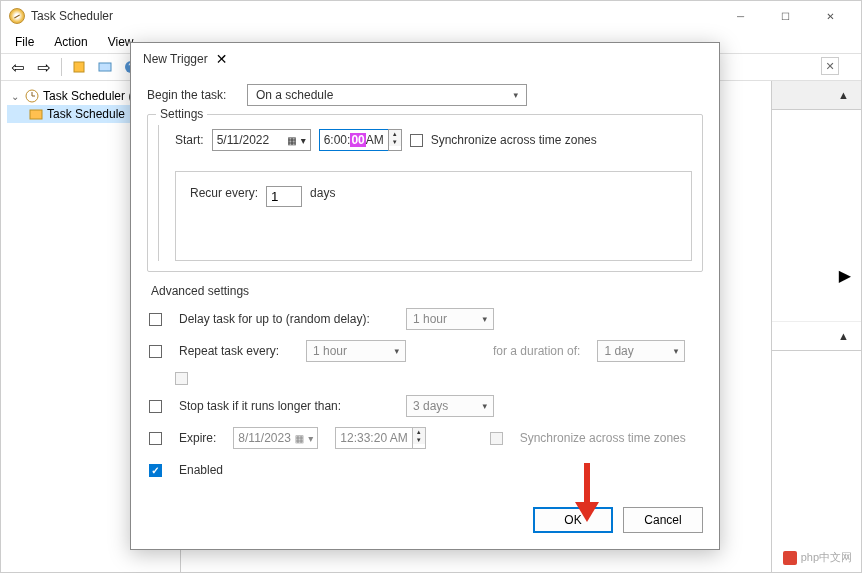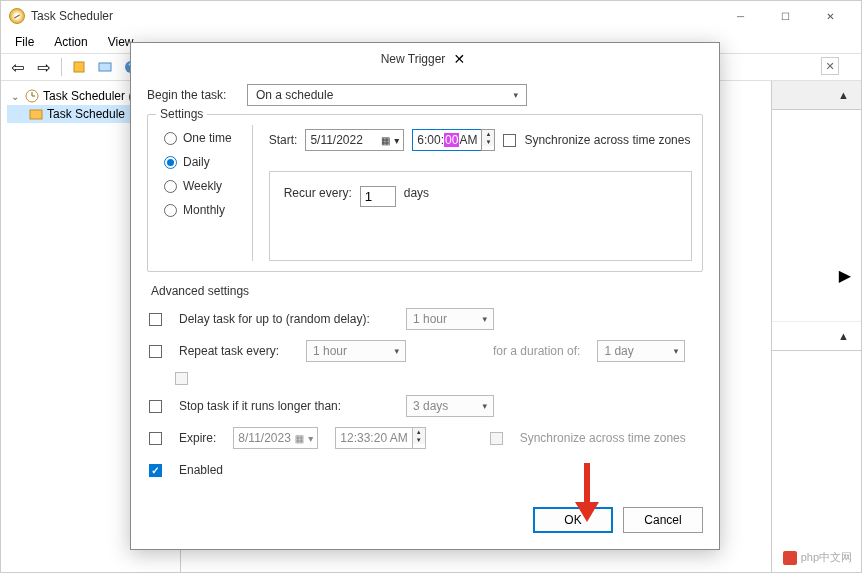--- a/index.html
+++ b/index.html
@@ -30,21 +30,21 @@
     .expand-icon { width: 10px; font-size: 10px; color: #666; }
     
     .right-actions { flex: 1; position: relative; }
     .action-pane { position: absolute; right: 0; top: 0; width: 90px; height: 100%; border-left: 1px solid #ccc; }
     .action-header { background: #f0f0f0; padding: 4px 8px; font-size: 11px; border-bottom: 1px solid #ccc; display: flex; justify-content: space-between; align-items: center; }
     .action-header.sub { background: #fff; margin-top: 30px; border-top: 1px solid #eee; }
     .scroller-arrow { color: #333; font-size: 11px; padding: 4px; }
     
     
     .dialog { position: absolute; left: 130px; top: 42px; width: 590px; height: 508px; background: #fff; border: 1px solid #888; box-shadow: 0 4px 20px rgba(0,0,0,0.25); display: flex; flex-direction: column; }
-    .dialog-titlebar { height: 32px; display: flex; align-items: center; justify-content: center; padding: 0 8px; }
+    .dialog-titlebar { height: 32px; display: flex; align-items: center; justify-content: flex-start; padding: 0 8px; }
     .dialog-title { font-size: 12px; color: #333; padding-left: 4px; }
     .dialog-close { width: 28px; height: 28px; display: flex; align-items: center; justify-content: center; font-size: 14px; cursor: pointer; }
     
     .dialog-body { flex: 1; padding: 10px 16px; font-size: 12px; color: #333; }
     .row { display: flex; align-items: center; margin-bottom: 8px; gap: 8px; }
     .label { min-width: 92px; }
     .select { border: 1px solid #999; padding: 3px 8px; width: 280px; display: flex; justify-content: space-between; align-items: center; background: #fff; cursor: pointer; }
     .select-caret { font-size: 9px; color: #555; }
     
     .fieldset { border: 1px solid #ccc; border-radius: 2px; padding: 10px; position: relative; margin-bottom: 12px; }
@@ -53,21 +53,21 @@
     .radio-col { display: flex; flex-direction: column; gap: 10px; padding: 6px 0 6px 6px; }
     .radio-opt { display: flex; align-items: center; gap: 6px; cursor: pointer; }
     .radio { width: 13px; height: 13px; border: 1px solid #666; border-radius: 50%; display: flex; align-items: center; justify-content: center; }
     .radio.checked::after { content: ''; width: 7px; height: 7px; background: #0078d4; border-radius: 50%; }
     .radio.checked { border-color: #0078d4; }
     
     .start-col { flex: 1; border-left: 1px solid #ccc; padding-left: 16px; padding-top: 4px; }
     .date-input { border: 1px solid #999; padding: 3px 4px; display: flex; align-items: center; gap: 4px; background: #fff; }
     .date-input .cal { font-size: 10px; }
     .time-input { border: 1px solid #0078d4; padding: 3px 4px; display: flex; align-items: center; background: #fff; }
-    .time-input .hl { background: #d946ef; color: #fff; padding: 0 1px; }
+    .time-input .hl { background: #d946ef; color: #fff; padding: 0 1px; font-weight: bold; }
     .spinner { display: flex; flex-direction: column; border: 1px solid #999; margin-left: -1px; }
     .spinner span { font-size: 6px; padding: 0 3px; line-height: 8px; cursor: pointer; background: #f5f5f5; }
     .checkbox { width: 13px; height: 13px; border: 1px solid #666; display: flex; align-items: center; justify-content: center; cursor: pointer; background: #fff; }
     .checkbox.checked { background: #0078d4; border-color: #0078d4; }
     .checkbox.checked::after { content: '✓'; color: #fff; font-size: 10px; font-weight: bold; }
     .checkbox.disabled { border-color: #bbb; background: #f5f5f5; }
     
     .recur-box { border: 1px solid #ccc; padding: 14px; margin-top: 20px; display: flex; align-items: center; gap: 8px; min-height: 90px; align-items: flex-start; }
     .small-input { border: 1px solid #999; width: 36px; padding: 2px 4px; text-align: left; }
     
@@ -174,38 +174,20 @@
     <div class="row">
       <span class="label">Begin the task:</span>
       <div class="select">
         <span>On a schedule</span>
         <span class="select-caret">▾</span>
       </div>
     </div>
     <div class="fieldset">
       <div class="fieldset-legend">Settings</div>
       <div class="settings-content">
-        <div class="radio-col">
-          <div class="radio-opt">
-              <span class="radio"></span>
-              <span>One time</span>
-            </div>
-          <div class="radio-opt">
-              <span class="radio checked"></span>
-              <span>Daily</span>
-            </div>
-          <div class="radio-opt">
-              <span class="radio"></span>
-              <span>Weekly</span>
-            </div>
-          <div class="radio-opt">
-              <span class="radio"></span>
-              <span>Monthly</span>
-            </div>
-        </div>
         <div class="start-col">
           <div class="row">
             <span>Start:</span>
             <div class="date-input">
               <span>5/11/2022</span>
               <span style="width:10px;"></span>
               <span class="cal">▦</span>
               <span class="cal">▾</span>
             </div>
             <div style="display:flex;">

